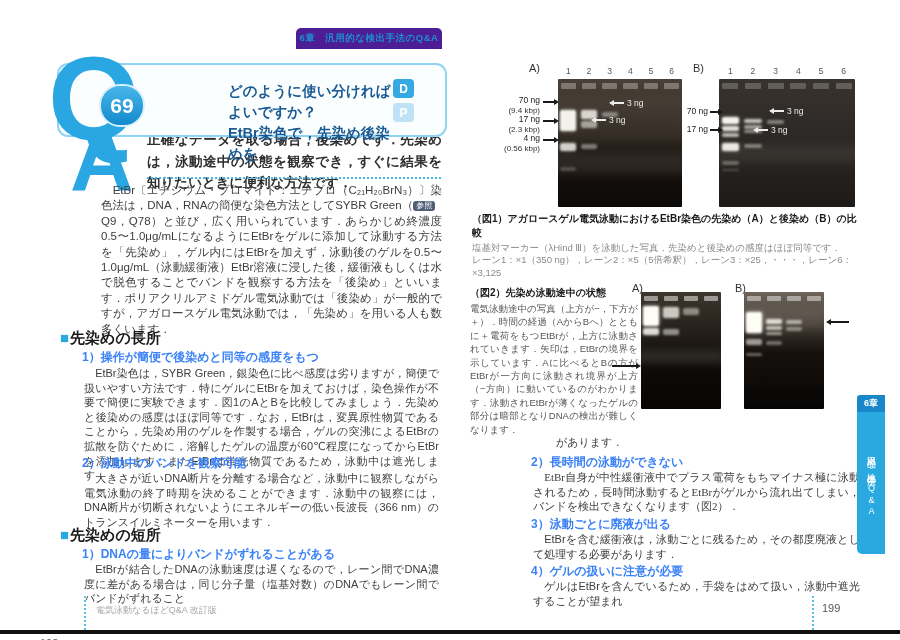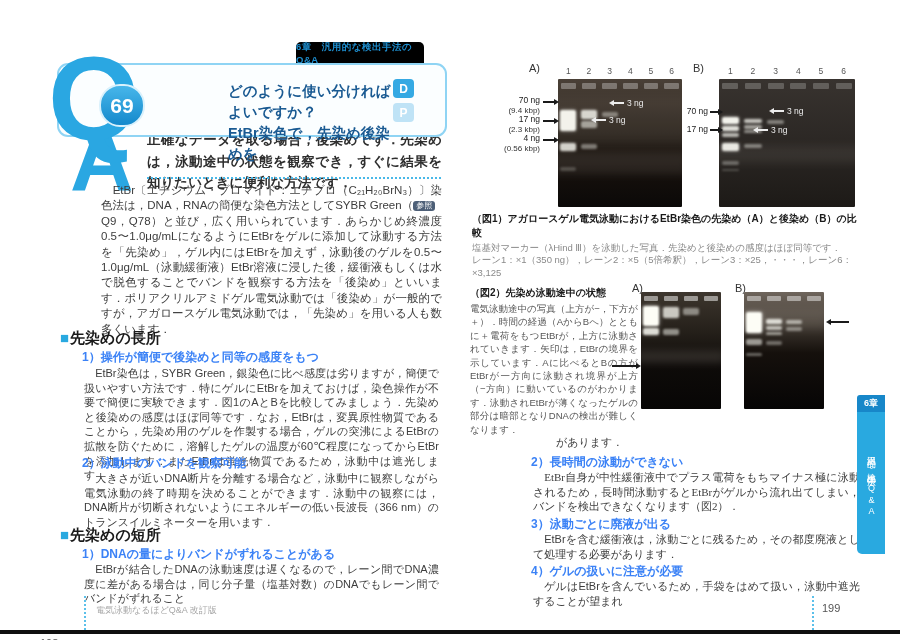--- a/index.html
+++ b/index.html
@@ -1,20 +1,20 @@
 <!DOCTYPE html>
 <html><head>
 <meta charset="utf-8">
 <style>
   html,body{margin:0;padding:0;background:#e8e8e8;}
   #canvas{position:relative;width:900px;height:640px;background:#ffffff;overflow:hidden;
           font-family:"Liberation Sans","DejaVu Sans",sans-serif;color:#333;}
   .abs{position:absolute;}
   
-  .chapter-tab{left:296px;top:42px;width:128px;height:21px;background:#000000;
+  .chapter-tab{left:296px;top:28px;width:146px;height:21px;background:#4c1d95;
                border-radius:5px 5px 0 0;display:flex;align-items:center;justify-content:center;
                font-size:9.5px;font-weight:bold;color:#1e8fd0;letter-spacing:0.5px;}
   .title-box{left:57px;top:63px;width:386px;height:70px;border:2.5px solid #8fd4f4;
              border-radius:11px;background:#fbfeff;z-index:1;}
   .q-glyph{left:48px;top:40px;font-size:118px;font-weight:bold;color:#2aa7e2;line-height:1;z-index:2;}
   .q-num{left:99px;top:84px;width:42px;height:39px;border-radius:21px;z-index:3;
          background:linear-gradient(180deg,#47b6ea,#1489cc);border:2px solid #d9f1fc;
          display:flex;align-items:center;justify-content:center;color:#fff;font-size:21px;font-weight:bold;}
   .q-title{left:228px;top:81px;width:170px;font-size:14.5px;font-weight:bold;color:#1a5a92;
            line-height:21px;z-index:3;}

